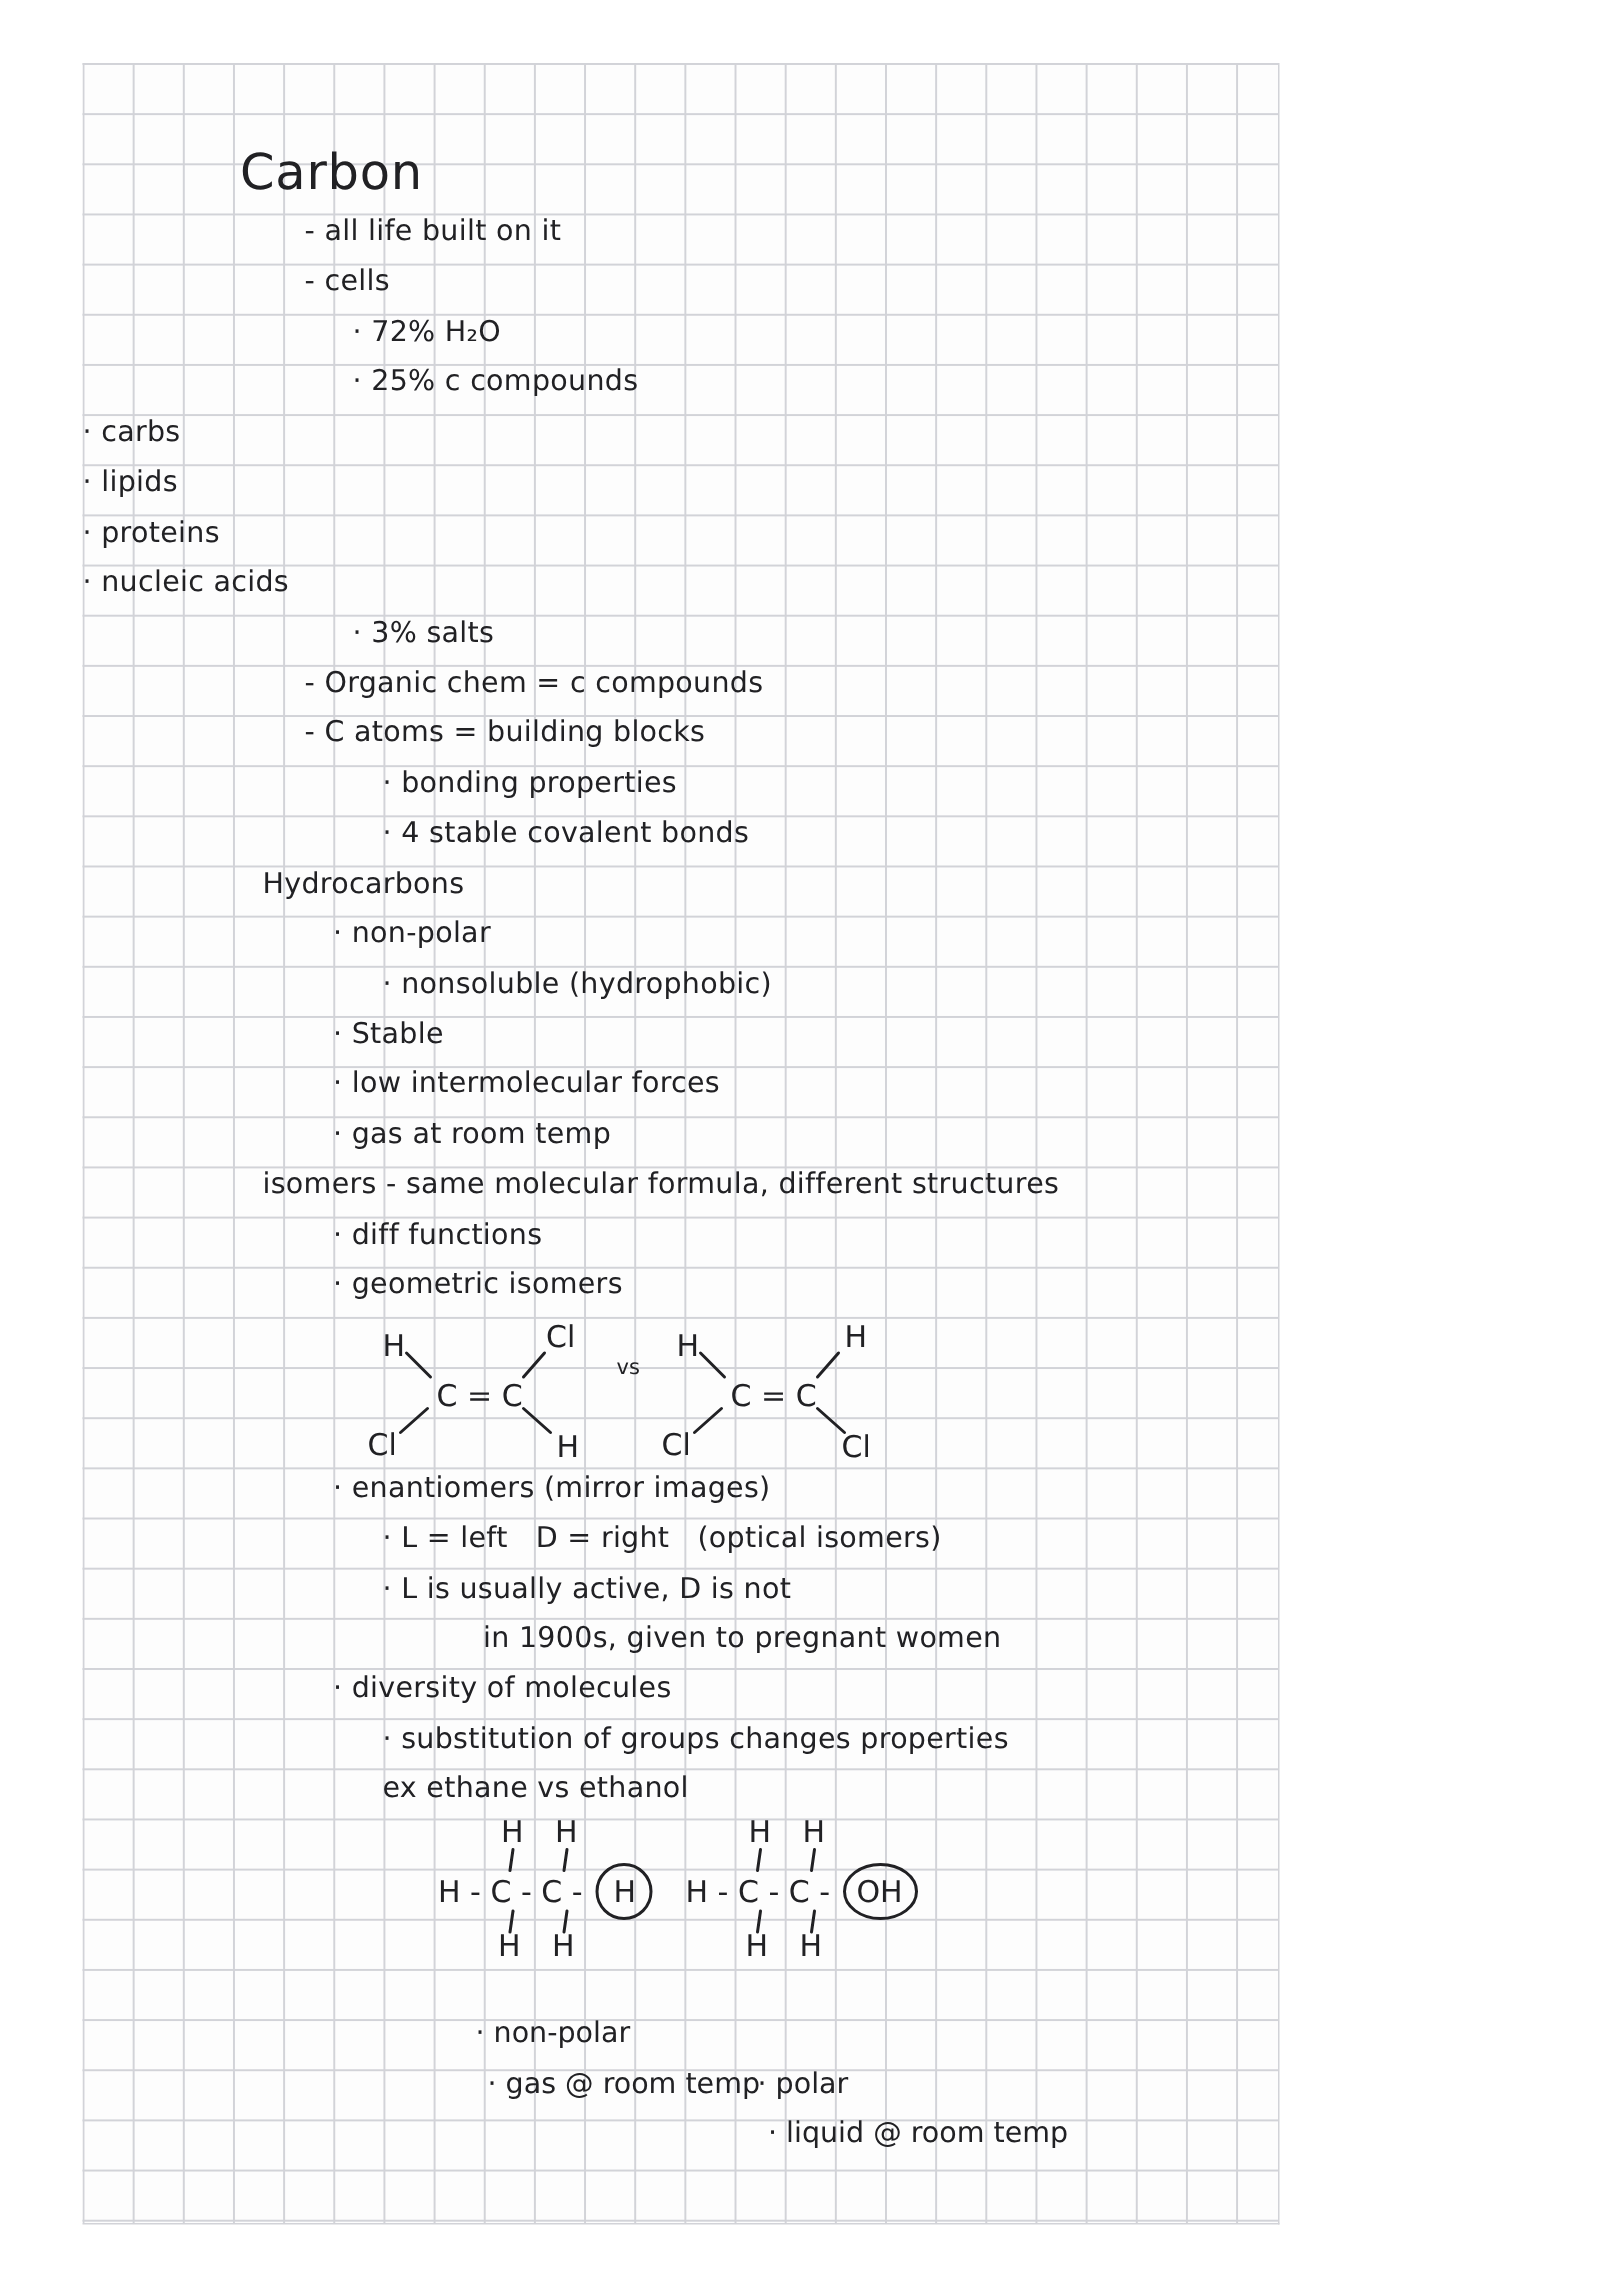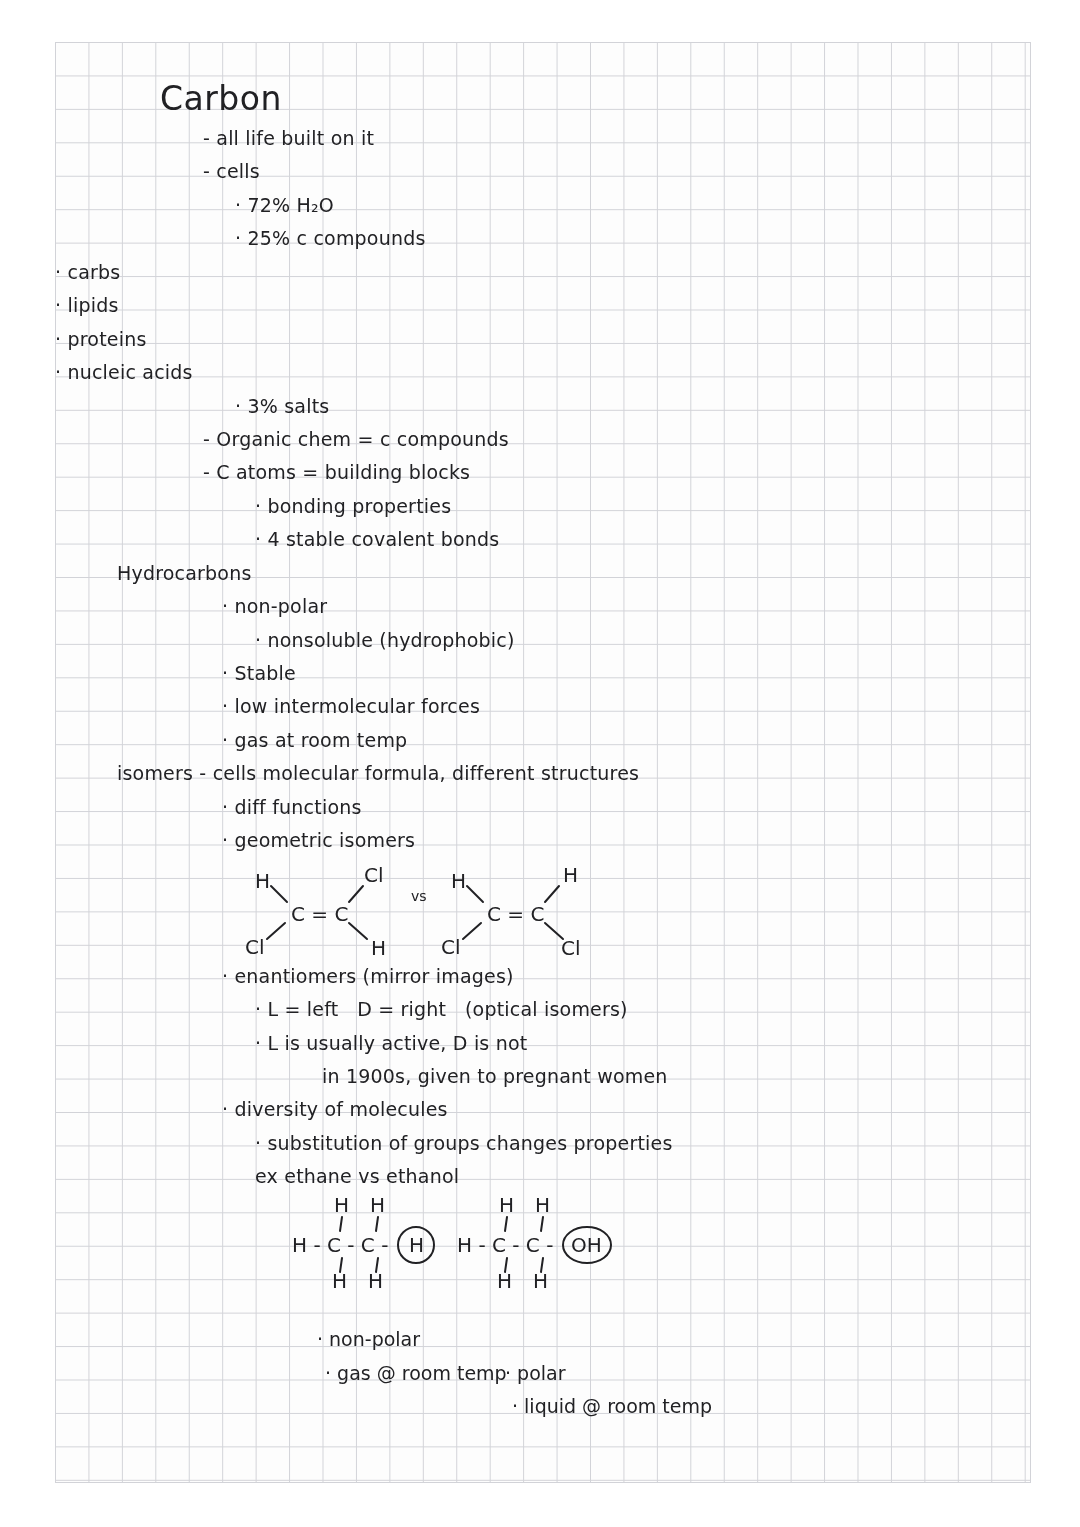--- a/index.html
+++ b/index.html
@@ -5,43 +5,43 @@
   html,body{margin:0;padding:0;}
   body{
     width:1080px;height:1527px;
     background:#ffffff;
     font-family:"DejaVu Sans","Liberation Sans",sans-serif;
     color:#212124;
     position:relative;
     overflow:hidden;
   }
   .paper{
-    position:absolute;left:55px;top:42px;width:976px;height:1441px;
+    position:absolute;left:55px;top:42px;width:798px;height:1441px;
     background-color:#fdfdfd;
     background-image:
       linear-gradient(to right,#d2d3d8 1px,transparent 1px),
       linear-gradient(to bottom,#d2d3d8 1px,transparent 1px);
     background-size:33.45px 33.45px;
     border-right:1px solid #d2d3d8;
     border-bottom:1px solid #d2d3d8;
     box-sizing:border-box;
-    padding-top:38px;
+    padding-top:54px;
   }
   .title{
     margin-left:105px;
     height:42px;line-height:38px;
     font-size:33px;letter-spacing:.5px;
   }
   .l{
     height:33.45px;line-height:33.45px;
     font-size:19px;letter-spacing:.2px;
     white-space:pre;
     position:relative;
   }
-  .i0{margin-left:62px;}
+  .i0{margin-left:120px;}
   .i1{margin-left:148px;}
   .i1b{margin-left:167px;}
   .i2{margin-left:180px;}
   .i2b{margin-left:200px;}
   .i3{}
   .i4{margin-left:267px;}
   .i5{margin-left:293px;}
   .tarrow{
     position:absolute;left:130px;top:21px;
     font-size:20px;line-height:20px;color:#212124;
@@ -93,21 +93,21 @@
   <div class="l i1">- Organic chem = c compounds</div>
   <div class="l i1">- C atoms = building blocks</div>
   <div class="l i2b">· bonding properties</div>
   <div class="l i2b">· 4 stable covalent bonds</div>
   <div class="l i0">Hydrocarbons</div>
   <div class="l i1b">· non-polar</div>
   <div class="l i2b">· nonsoluble (hydrophobic)</div>
   <div class="l i1b">· Stable</div>
   <div class="l i1b">· low intermolecular forces</div>
   <div class="l i1b">· gas at room temp</div>
-  <div class="l i0">isomers - cells molecular formula, different structures</div>
+  <div class="l i0">isomers - same molecular formula, different structures</div>
   <div class="l i1b">· diff functions</div>
   <div class="l i1b">· geometric isomers</div>
 
   <div class="geo-block">
     <svg class="geo-a" width="160" height="102" viewBox="0 0 160 102">
       <text x="10" y="30">H</text>
       <line x1="26" y1="28" x2="42" y2="44"></line>
       <text x="46" y="63">C = C</text>
       <text x="0" y="96">Cl</text>
       <line x1="22" y1="81" x2="40" y2="65"></line>

